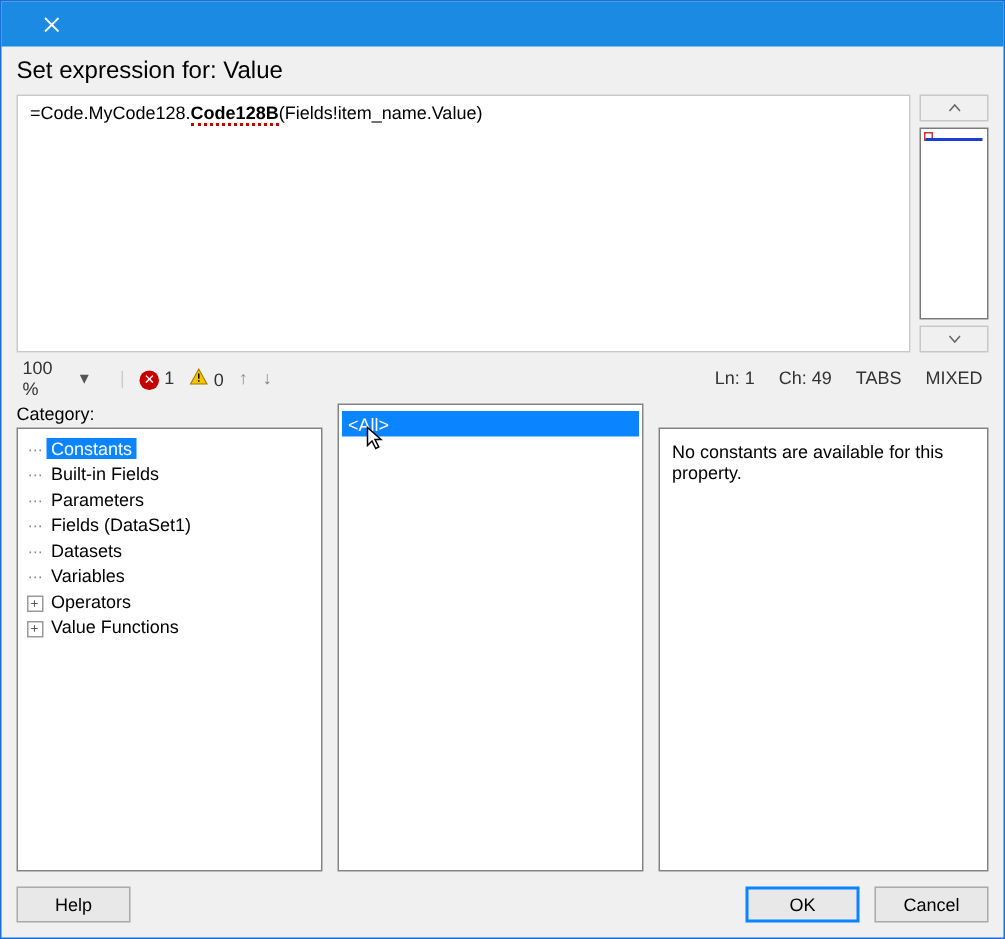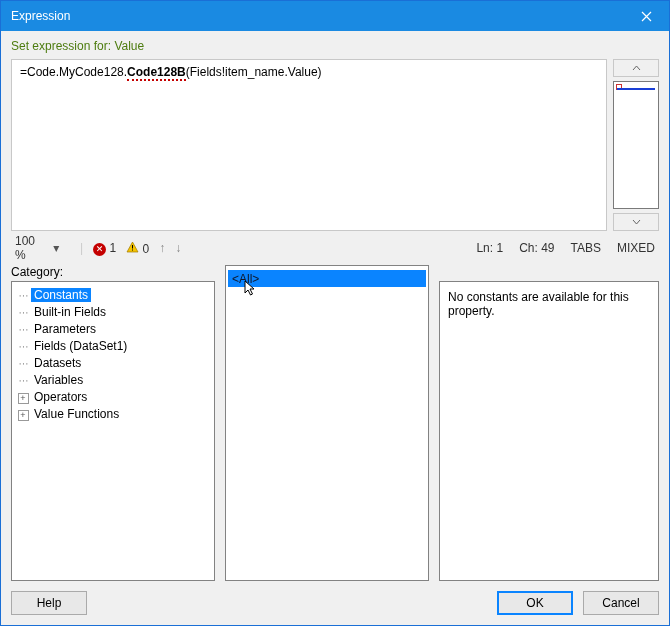--- a/index.html
+++ b/index.html
@@ -4,21 +4,21 @@
 <style>
   * { box-sizing: border-box; font-family: "Segoe UI", Tahoma, sans-serif; font-size: 12px; }
   html, body { margin: 0; padding: 0; }
   body { background: #fff; }
   .window { width: 670px; height: 626px; border: 1px solid #1a6fd6; display: flex; flex-direction: column; background: #f0f0f0; }
   .titlebar { height: 30px; background: #1a8ae2; color: #fff; display: flex; align-items: center; padding: 0 0 0 10px; }
   .titlebar .title { flex: 1; font-size: 12px; }
   .titlebar .close { width: 46px; height: 30px; display: flex; align-items: center; justify-content: center; }
   .titlebar .close svg { stroke: #fff; stroke-width: 1.2; }
   .content { flex: 1; display: flex; flex-direction: column; padding: 8px 10px 10px 10px; gap: 6px; }
-  .setlabel { font-size: 12px; color: #4d7c0f; }
+  .setlabel { font-size: 16px; color: #000000; }
   .editor-row { display: flex; gap: 6px; }
   .editor { flex: 1; background: #fff; border: 1px solid #c8c8c8; height: 172px; padding: 4px 8px; font-family: Consolas, monospace; font-size: 13px; white-space: pre; overflow: hidden; position: relative;}
   .editor .underline { display:inline-block; border-bottom: 2px dotted #c40000; font-weight: bold; }
   .preview-col { width: 46px; display: flex; flex-direction: column; gap: 4px; }
   .scroll-up, .scroll-down { height: 18px; background: #f0f0f0; border: 1px solid #c8c8c8; display:flex;align-items:center;justify-content:center; color:#555;}
   .preview { flex: 1; background: #fff; border: 1px solid #7a7a7a; position: relative; }
   .preview .redbox { position:absolute; top:2px; left:2px; width:6px; height:6px; border:1px solid #cc3333; background:#fff;}
   .preview .blueline { position:absolute; top:6px; left:3px; right:3px; height:2px; background:#1a3fd6;}
   .status { height: 22px; display: flex; align-items: center; gap: 10px; padding: 0 4px; border-top: 0; color:#333;}
   .status .zoom { width:55px; display:flex; align-items:center;}
@@ -36,35 +36,34 @@
   .col-item { width: 204px; }
   .col-desc { flex:1; }
   .listbox { flex:1; background:#fff; border:1px solid #828282; padding: 4px 2px; overflow:auto;}
   .tree-row { display:flex; align-items:center; height:17px; padding-left:2px; gap:1px;}
   .tree-indent { display:inline-block; width:14px; text-align:center; color:#888;}
   .dots { color:#888; letter-spacing:-1px; font-size:10px;}
   .expander { width:11px; height:11px; border:1px solid #999; display:inline-flex; align-items:center; justify-content:center; font-size:9px; line-height:1; color:#555; background:#fff;}
   .tree-label { padding: 0 3px; }
   .tree-label.sel { background:#0a84ff; color:#fff;}
   .item-row { height:17px; padding: 0 4px; display:flex; align-items:center;}
-  .item-row.sel { background:#0a84ff; color:#0f172a;}
+  .item-row.sel { background:#0a84ff; color:#ffffff;}
   .cursor { position:relative; }
   .cursor svg { position:absolute; top:14px; left:18px; }
   .desc { padding: 4px 6px; color:#000;}
   .buttons { display:flex; padding-top:4px; gap:10px;}
   .btn { height:24px; min-width:76px; padding:0 10px; background:#e8e8e8; border:1px solid #aaa; display:inline-flex; align-items:center; justify-content:center; }
   .btn.primary { border:2px solid #0a84ff; background:#e8e8e8;}
   .buttons .spacer { flex:1;}
 </style>
 </head>
 <body>
 
 <div class="window">
   <div class="titlebar">
-    <div class="title">Expression</div>
     <div class="close">
       <svg width="11" height="11" viewBox="0 0 11 11">
           <path d="M1 1 L10 10 M10 1 L1 10"></path>
         </svg>
     </div>
   </div>
   <div class="content">
     <div class="setlabel">Set expression for: Value</div>
     <div class="editor-row">
       <div class="editor"><span>=Code.MyCode128.</span><span class="underline">Code128B</span><span>(Fields!item_name.Value)</span></div>

